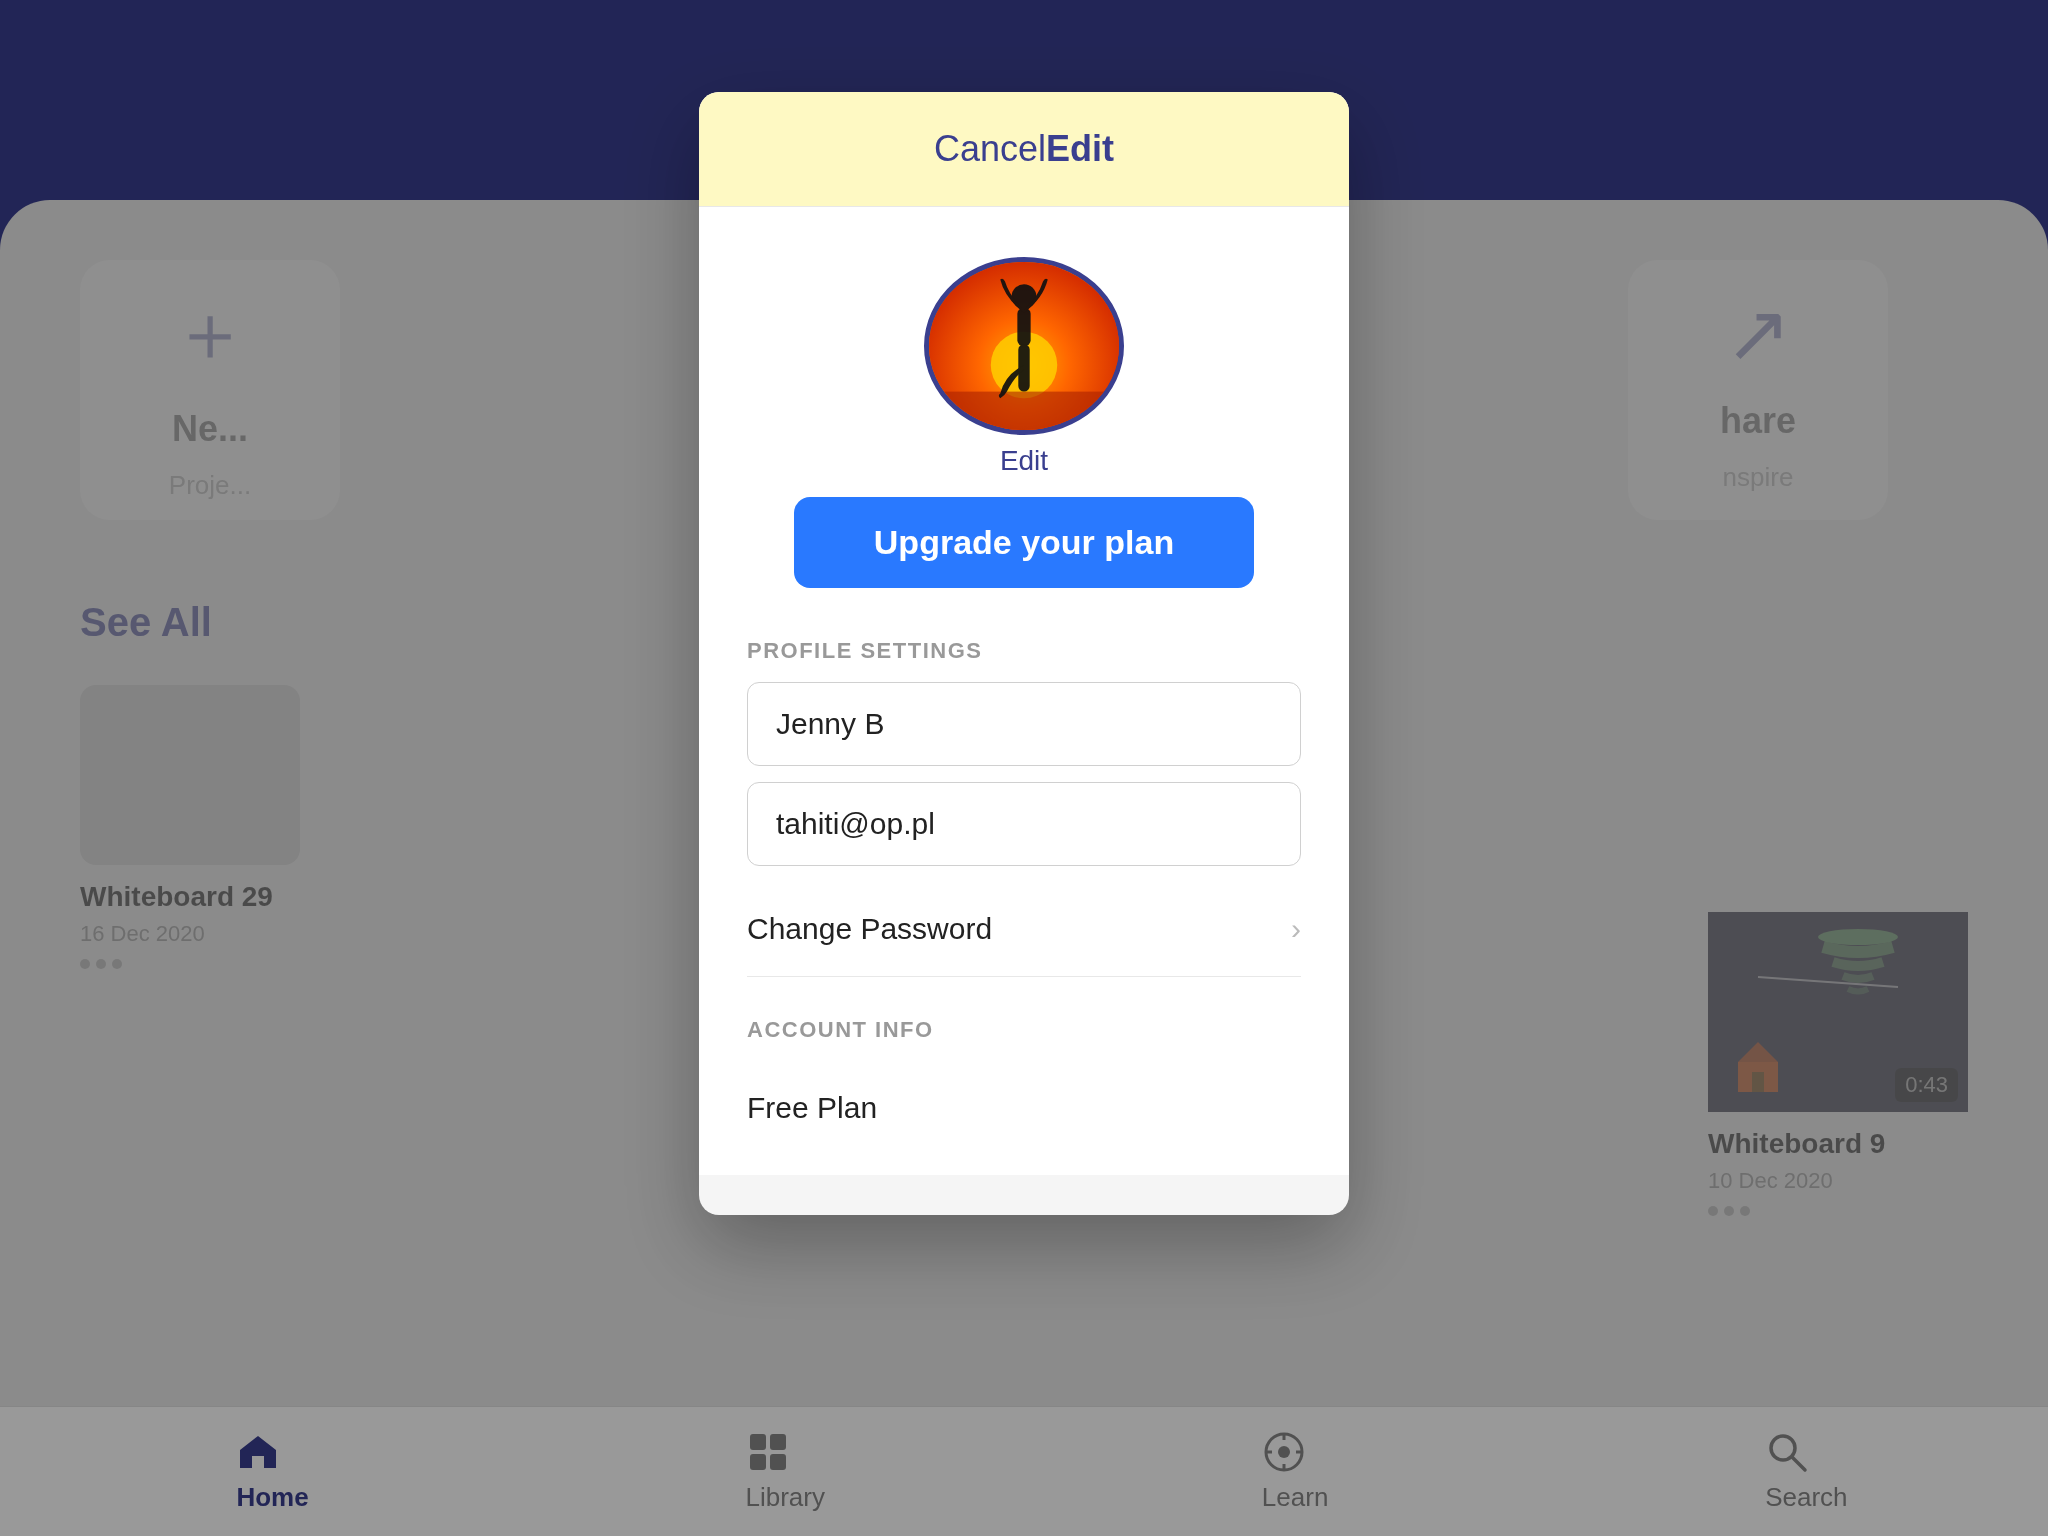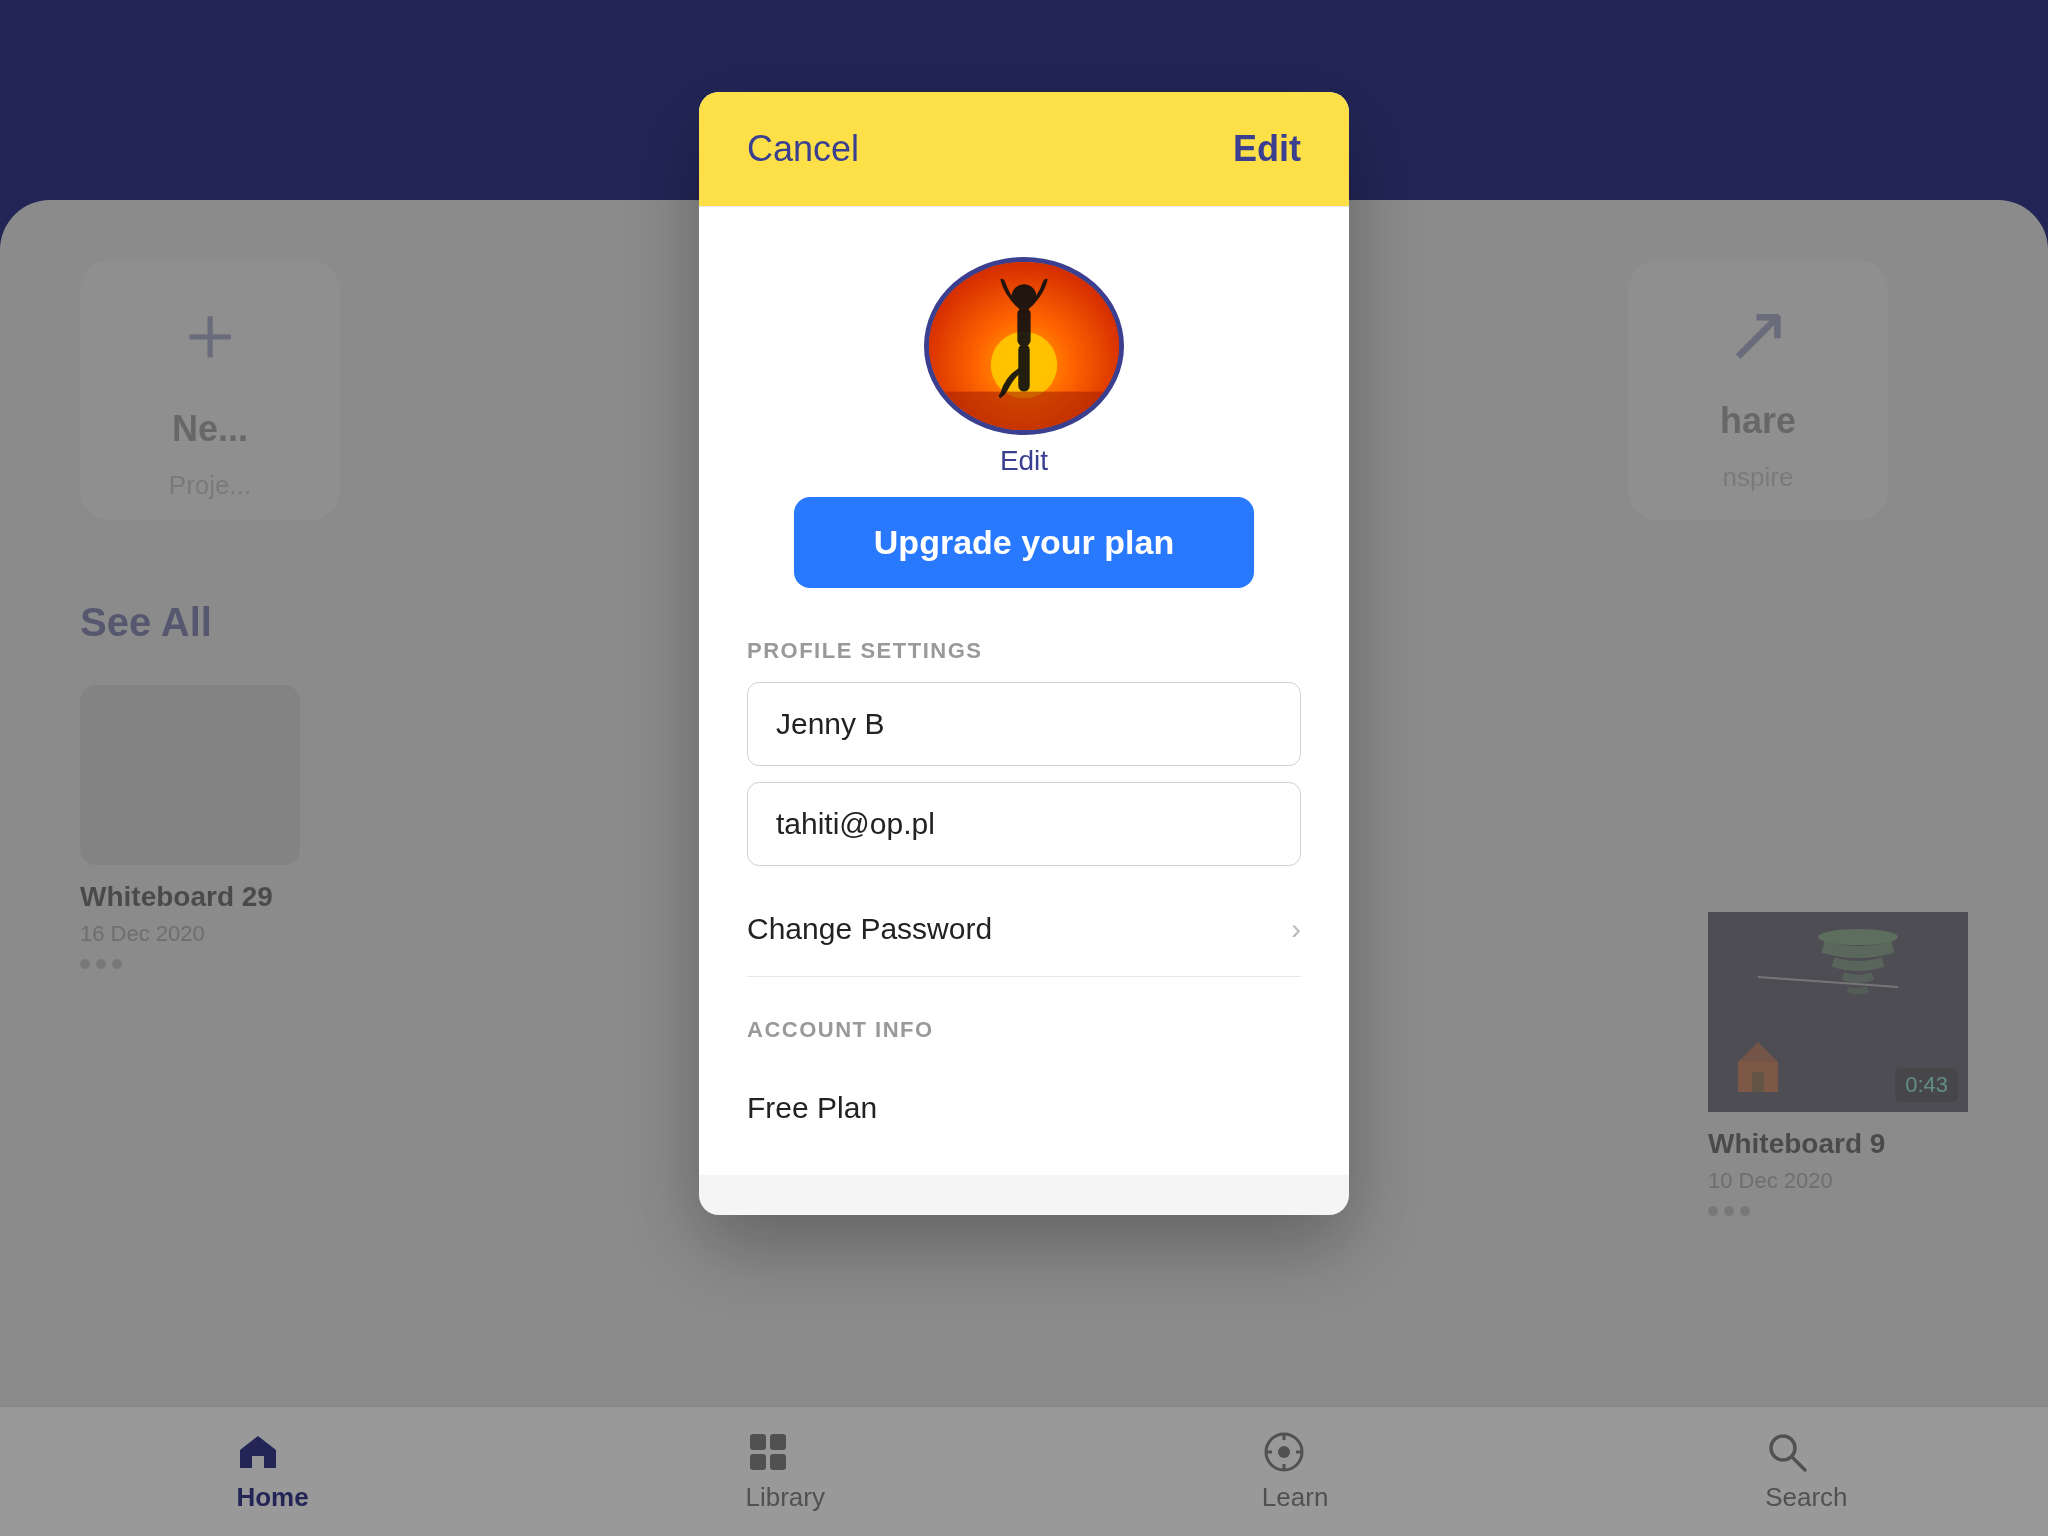--- a/index.html
+++ b/index.html
@@ -218,23 +218,23 @@
       width: 650px;
       background: #f5f5f5;
       border-radius: 20px;
       z-index: 20;
       overflow: hidden;
       box-shadow: 0 30px 80px rgba(0,0,0,0.3);
       padding-bottom: 40px;
     }
 
     .modal-header {
-      background: #fde047;
-      display: flex;
-      justify-content: space-between;
+      background: #fef9c3;
+      display: flex;
+      justify-content: center;
       align-items: center;
       padding: 36px 48px;
       border-bottom: 1px solid #e8e8e8;
     }
 
     .modal-cancel {
       font-size: 36px;
       color: #3a3f8f;
       cursor: pointer;
     }
@@ -358,21 +358,21 @@
       align-items: center;
       justify-content: center;
       position: relative;
     }
 
     .video-duration {
       position: absolute;
       bottom: 10px;
       right: 10px;
       background: rgba(0,0,0,0.7);
-      color: #5eead4;
+      color: #a3a3a3;
       font-size: 22px;
       padding: 4px 10px;
       border-radius: 6px;
     }
   </style>
 </head>
 <body>
 
 <div class="app-bg"></div>
 

